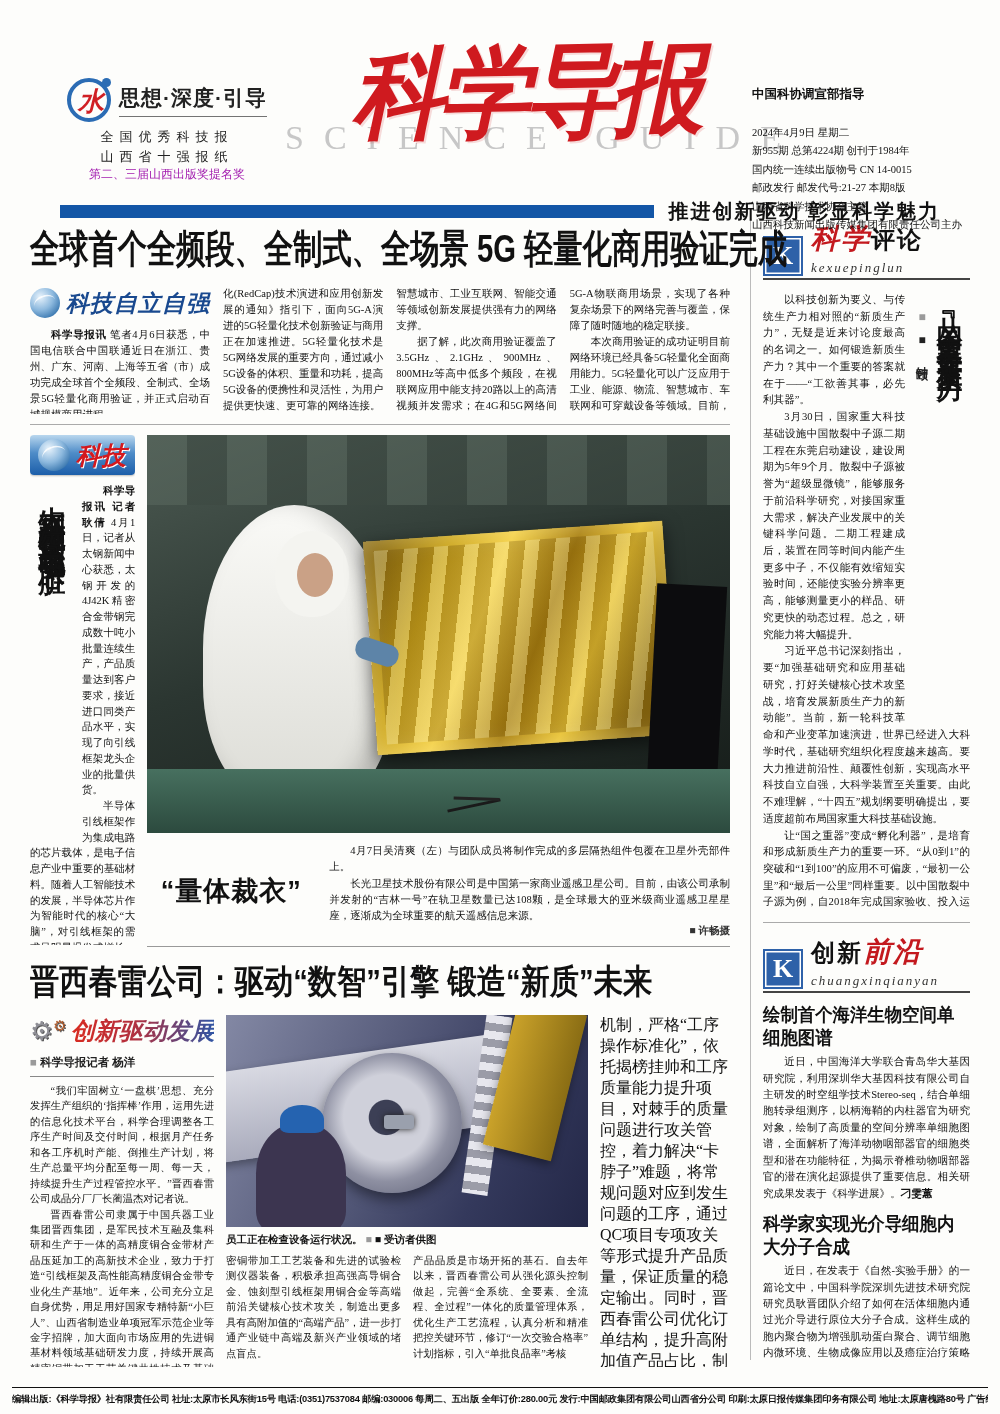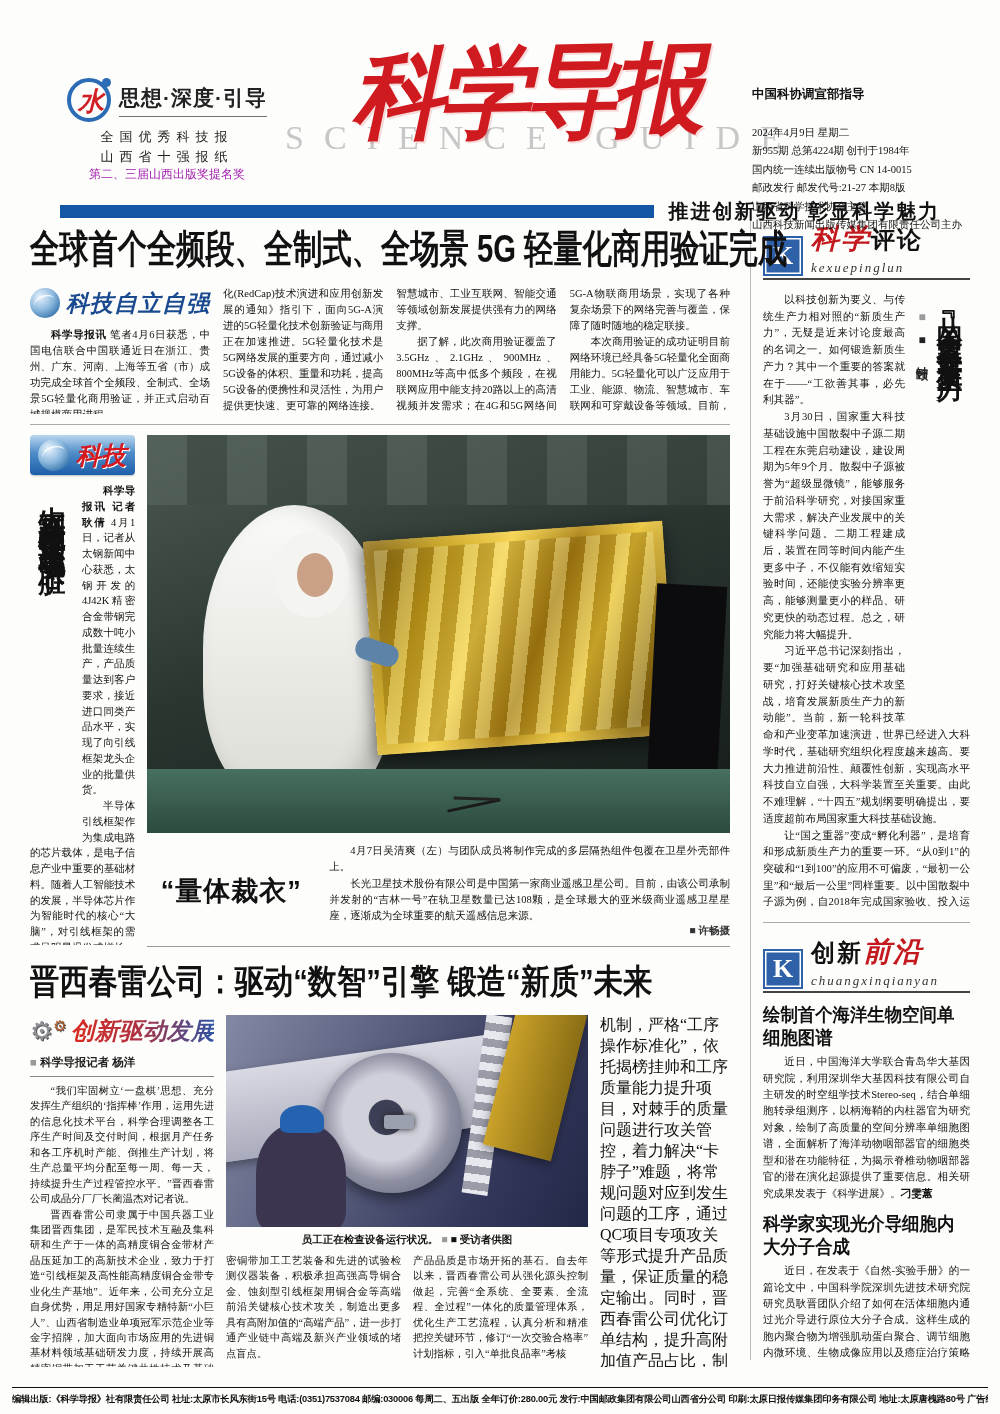--- a/index.html
+++ b/index.html
@@ -84,21 +84,21 @@
   .b-col1 .body-text,.b-mid .body-text,.b-col4 .body-text{font-size:10.3px;line-height:1.5;text-align:justify}
   .b-mid{width:362px;display:flex;flex-direction:column}
   .mach-photo{height:212px;position:relative;overflow:hidden;background:linear-gradient(115deg,#8388a4 0%,#5a5f7e 38%,#34395c 72%,#232747 100%)}
   .mach-stripe{position:absolute;left:-30px;top:40px;width:300px;height:90px;background:linear-gradient(180deg,#d8d9e2,#a9abbc);transform:rotate(-8deg);box-shadow:0 4px 10px rgba(0,0,0,.35)}
   .coil{position:absolute;left:96px;top:38px;width:140px;height:140px;border-radius:50%;background:radial-gradient(circle at 46% 46%,#3c3f55 0 16%,#cfd0da 17% 40%,#8e90a2 60%,#55586e 100%);box-shadow:0 6px 14px rgba(0,0,0,.45)}
   .coil::after{content:"";position:absolute;left:62px;top:62px;width:30px;height:14px;background:#9aa0ad;border-radius:3px;box-shadow:0 0 6px #222}
   .arm{position:absolute;right:18px;top:-10px;width:70px;height:150px;background:linear-gradient(90deg,#caa22a,#8a6d14);transform:rotate(14deg);box-shadow:0 4px 10px rgba(0,0,0,.4)}
   .blade{position:absolute;right:88px;top:0;width:26px;height:180px;background:repeating-linear-gradient(180deg,#e7e7ee 0 8px,#9b9ca8 8px 16px);transform:rotate(8deg)}
   .op{position:absolute;left:30px;bottom:-6px;width:90px;height:110px;background:#3c3550;border-radius:46% 46% 20% 20%}
   .op::before{content:"";position:absolute;left:24px;top:-18px;width:44px;height:28px;background:#2563b0;border-radius:50% 50% 20% 20%}
-  .mach-cap{font-size:10.5px;text-align:center;margin:6px 0;font-family:var(--sans);font-weight:bold}
+  .mach-cap{font-size:10.5px;text-align:left;margin:6px 0;font-family:var(--sans);font-weight:bold}
   .mach-cap i{color:#9a9a9a;font-style:normal}
   .b-2cols{display:flex;gap:12px;flex:1;overflow:hidden}
   .b-2cols>div{flex:1}
   .b-col4{flex:1;overflow:hidden}
   
   .kbadge{width:40px;height:40px;background:#2e61a8;color:#fff;display:flex;align-items:center;justify-content:center;font:bold 26px var(--serif);box-shadow:inset 0 0 0 2px #2e61a8, inset 0 0 0 3.5px #fff;flex:0 0 auto}
   .rail-badge{display:flex;align-items:flex-end;gap:8px;border-bottom:2px solid #444;padding-bottom:2px}
   .rb-lines{line-height:1}
   .rb-row b.cn-red{font:italic bold 28px var(--serif);color:#c3191e;letter-spacing:2px}
   .rb-row b.cn-black{font:bold 24px var(--sans);color:#111;letter-spacing:2px}

